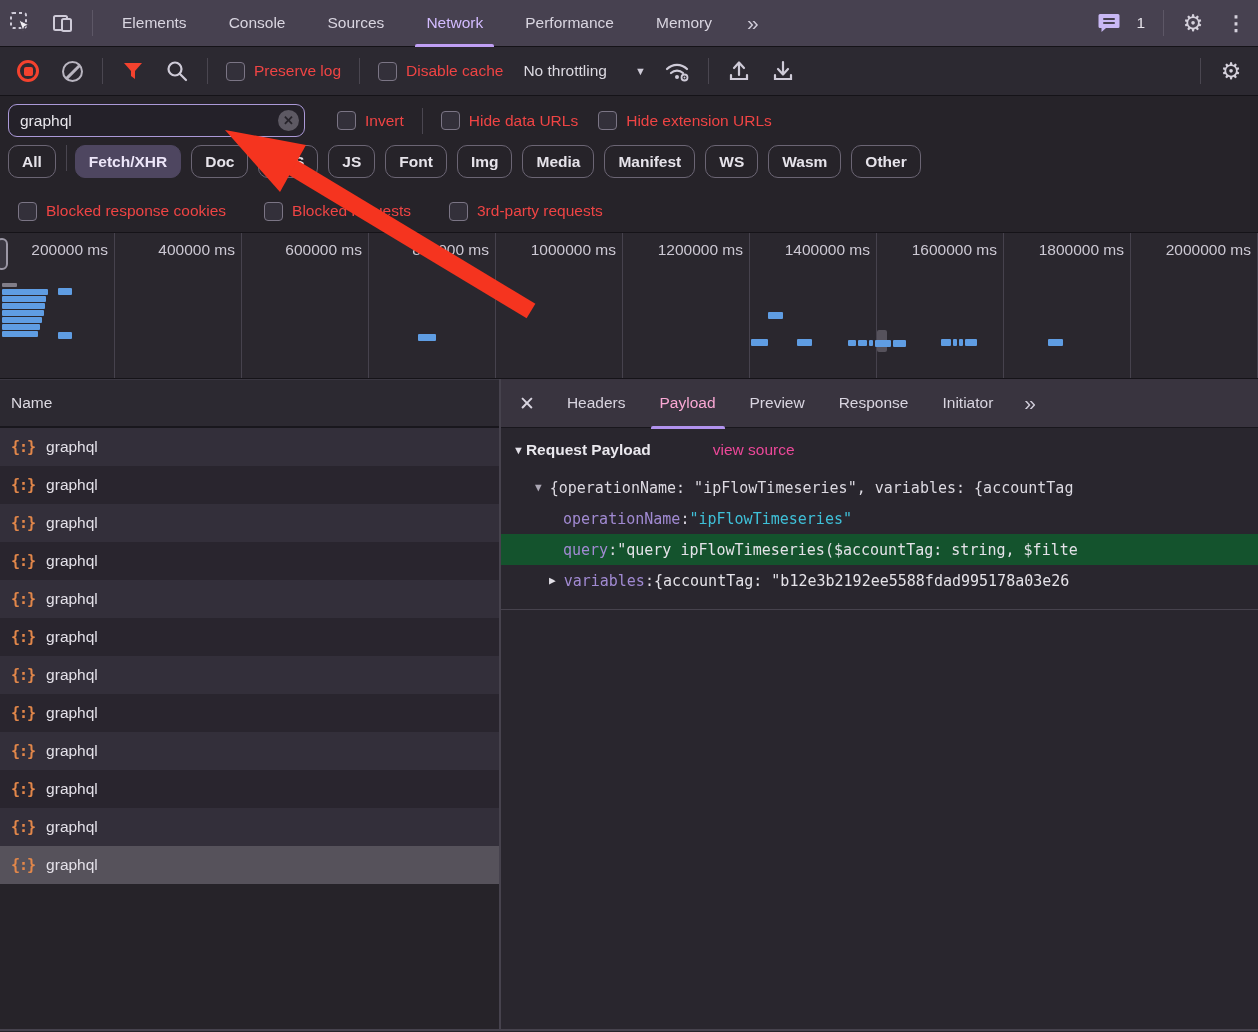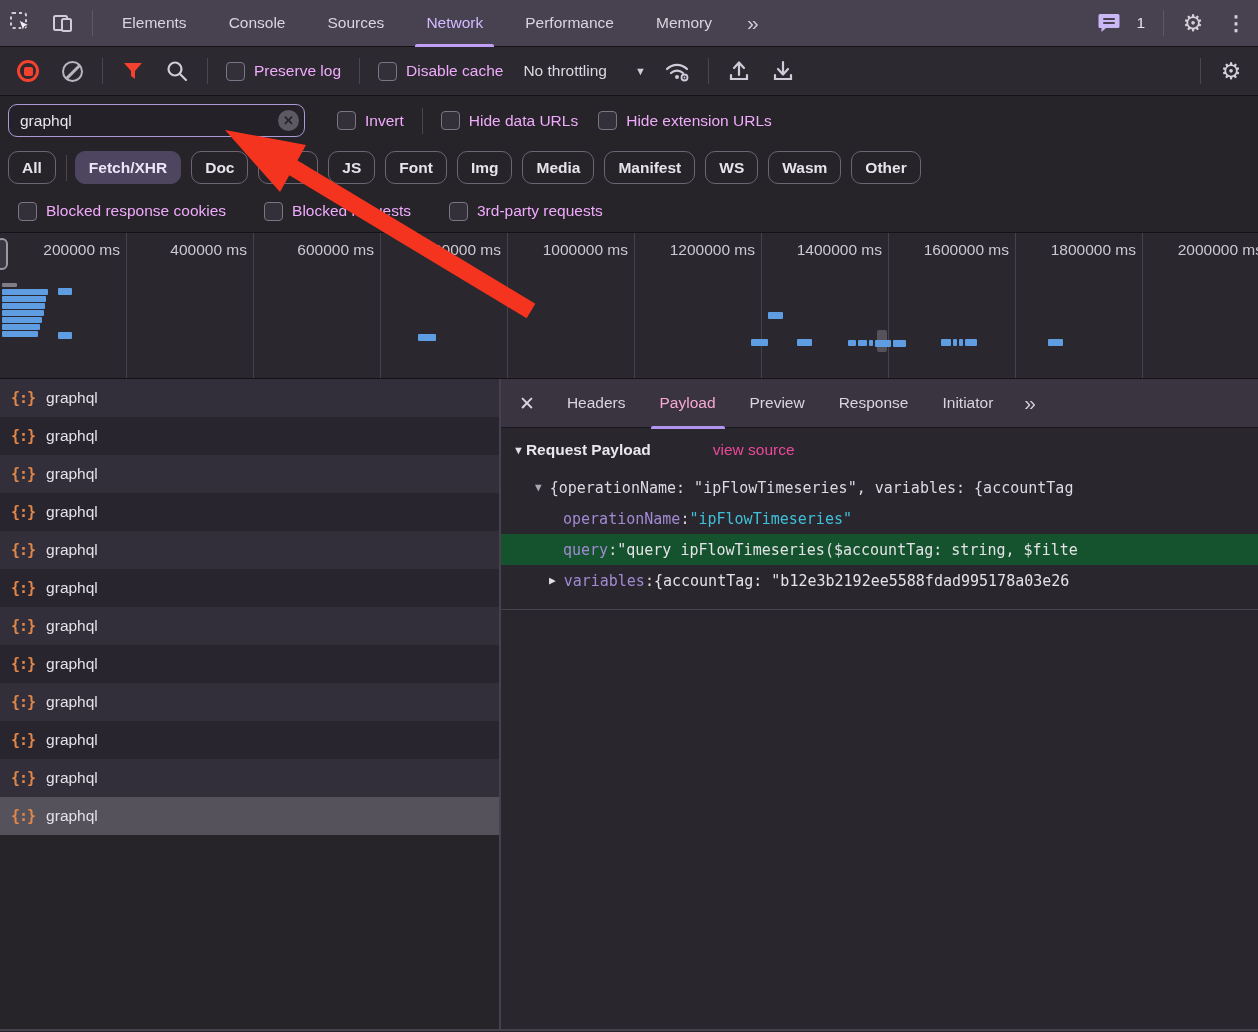--- a/index.html
+++ b/index.html
@@ -35,54 +35,54 @@
   .toolbar {
     height:49px; background:#2c2931; display:flex; align-items:center;
     border-bottom:1px solid #151318; padding-left:6px;
   }
   .toolbar .icon-btn { width:34px; height:34px; display:flex; align-items:center; justify-content:center; margin:0 5px; flex:none; }
   .record { width:22px; height:22px; border:3px solid #f4422e; border-radius:50%; display:flex; align-items:center; justify-content:center; }
   .record .sq { width:9px; height:9px; background:#f4422e; border-radius:2px; }
   .block { width:21px; height:21px; border:2.5px solid #b9b5c0; border-radius:50%; position:relative; }
   .block::after { content:""; position:absolute; left:-1px; top:8px; width:19px; height:2.5px; background:#b9b5c0; transform:rotate(-45deg); }
   .checkbox { width:19px; height:19px; border:1.5px solid #7b7585; border-radius:4px; background:#33303a; margin-right:9px; flex:none; }
-  .cb-group { display:flex; align-items:center; margin:0 10px; white-space:nowrap; color:#f0abfc; }
+  .cb-group { display:flex; align-items:center; margin:0 10px; white-space:nowrap; color:#ef4444; }
   .throttle { display:flex; align-items:center; margin:0 10px; color:#dcd9e1; }
   .throttle .caret { margin-left:28px; font-size:11px; color:#cfcbd8; }
   .spacer { flex:1; }
   
   .filterrow { height:49px; display:flex; align-items:center; background:#262329; padding-left:8px; }
   .filter-box {
     position:relative; width:297px; height:33px; border:1.5px solid #ab99d8; border-radius:9px;
     background:#242129; display:flex; align-items:center; margin-right:22px; flex:none;
   }
   .filter-box input {
     background:transparent; border:none; outline:none; color:#e8e6eb;
     font-family:"Liberation Sans", sans-serif; font-size:15.5px; padding:0 34px 0 11px; width:100%;
   }
   .clear-btn {
     position:absolute; right:5px; top:5px; width:21px; height:21px; border-radius:50%;
     background:#5d5963; color:#26232a; font-size:13px; font-weight:bold;
     display:flex; align-items:center; justify-content:center;
   }
   
-  .chiprow { height:45px; display:flex; align-items:center; background:#262329; padding-left:8px; }
+  .chiprow { height:45px; display:flex; background:#262329; padding-left:8px; }
   .chip {
     height:33px; border:1.5px solid #6b6574; border-radius:10px; padding:0 13px;
     display:flex; align-items:center; color:#e6e3ea; font-weight:600; margin-right:10px;
     white-space:nowrap; flex:none;
   }
   .chip.selected { background:#4e4660; border-color:#4e4660; color:#ece5f8; }
   .chip-div { width:1px; height:26px; background:#4a4650; margin:0 8px 0 0; flex:none; }
   
   .cbrow { height:43px; display:flex; align-items:center; background:#262329; padding-left:8px; border-bottom:1px solid #151318; }
   .cbrow .cb-group { margin-right:28px; }
   
   .timeline { position:relative; height:146px; background:#2a272e; border-bottom:1px solid #151318; overflow:hidden; }
-  .tl-cols { display:flex; height:100%; }
+  .tl-cols { display:flex; height:100%;justify-content:flex-end; }
   .tl-col { width:127px; flex:none; border-right:1px solid #46424d; text-align:right; padding:8px 6px 0 0; color:#ccc8d3; white-space:nowrap; overflow:hidden; }
   .tl-bar { position:absolute; background:#5f9de3; border-radius:1px; }
   .tl-bar.gray { background:#807d88; }
   .tl-bar.marker { background:#56525c; border-radius:2px; }
   .tl-handle { position:absolute; left:-4px; top:5px; width:12px; height:32px; border:2px solid #9b97a5; border-radius:7px; background:#3a3741; }
   
   .split { display:flex; height:652px; border-bottom:2px solid #46424d; }
   .left-pane { width:501px; flex:none; border-right:2px solid #46424d; background:#262329; display:flex; flex-direction:column; }
   .name-header { height:49px; background:#2c2931; display:flex; align-items:center; padding-left:11px; color:#dcd9e1; border-bottom:2px solid #19171d; box-shadow:0 1px 0 #3a3741 inset; }
   .req-row { height:38px; display:flex; align-items:center; padding-left:11px; background:#332f3a; }
@@ -314,20 +314,21 @@
         <div class="tl-bar" style="left: 953px; top: 106px; width: 4px; height: 7px;"></div>
         <div class="tl-bar" style="left: 959px; top: 106px; width: 4px; height: 7px;"></div>
         <div class="tl-bar" style="left: 965px; top: 106px; width: 12px; height: 7px;"></div>
         <div class="tl-bar" style="left: 1048px; top: 106px; width: 15px; height: 7px;"></div>
       </div>
     <div class="tl-handle"></div>
   </div>
 
   <div class="split">
     <div class="left-pane">
+      <div class="name-header">Name</div>
       <div class="req-row">
           <span class="json-icon">{:}</span>
           <span class="req-name">graphql</span>
         </div>
       <div class="req-row alt">
           <span class="json-icon">{:}</span>
           <span class="req-name">graphql</span>
         </div>
       <div class="req-row">
           <span class="json-icon">{:}</span>

